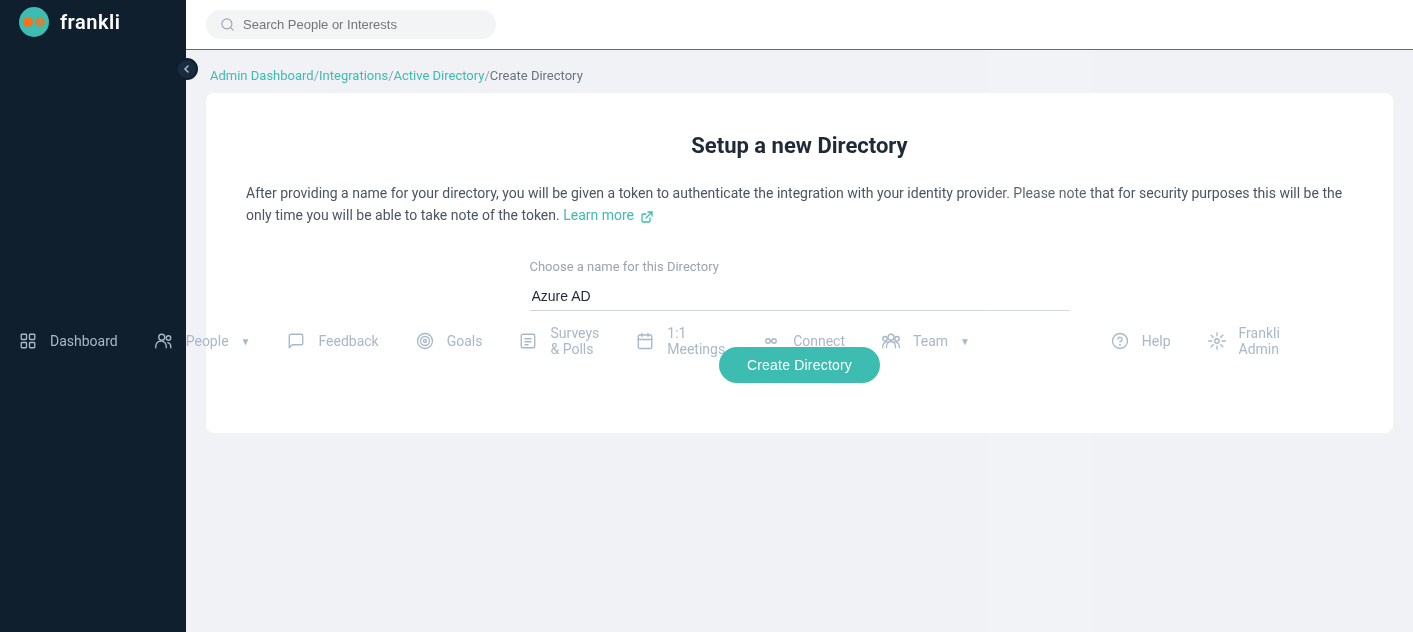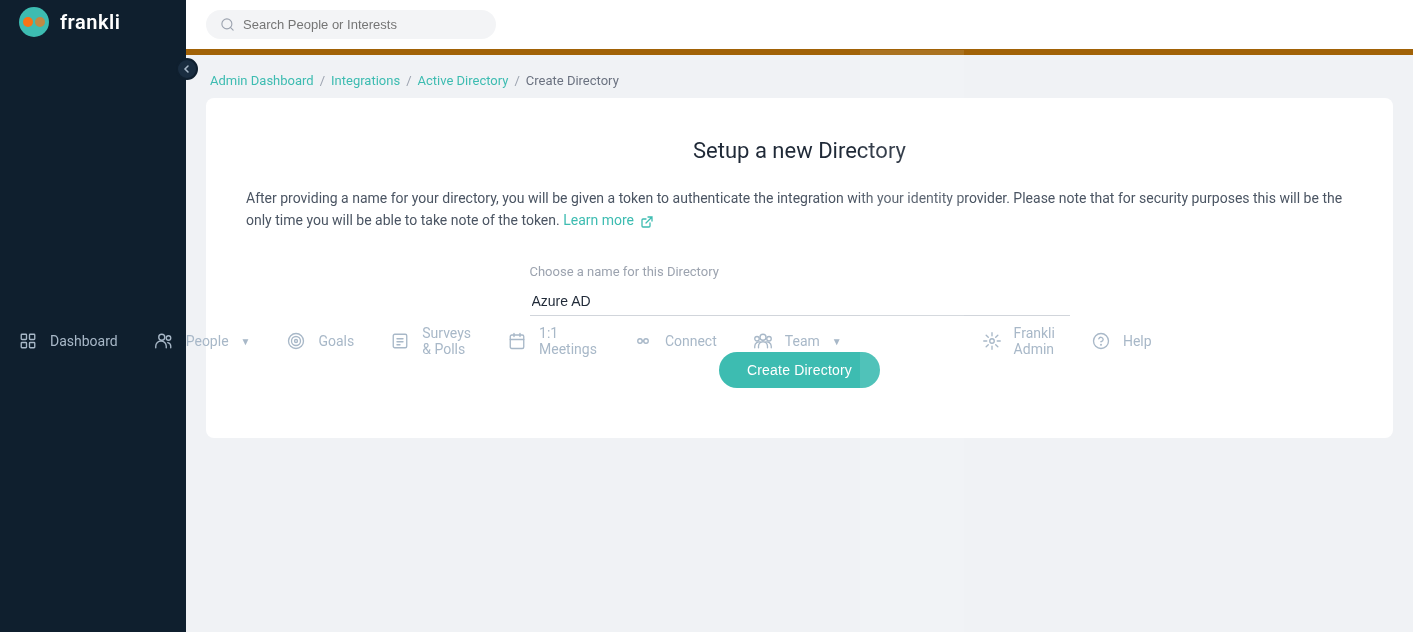--- a/index.html
+++ b/index.html
@@ -84,21 +84,21 @@
     .main {
       flex: 1;
       display: flex;
       flex-direction: column;
       height: 100%;
       overflow: hidden;
     }
     .top-bar {
       background: #fff;
       padding: 10px 20px;
-      border-bottom: 6px solid #a16207;
+      border-bottom: 1px solid #a16207;
       display: flex;
       align-items: center;
     }
     .search-box {
       display: flex;
       align-items: center;
       background: #f3f4f6;
       border-radius: 20px;
       padding: 7px 14px;
       gap: 8px;
@@ -118,42 +118,41 @@
       flex: 1;
       overflow-y: auto;
       padding: 0;
       background: #f0f2f5;
     }
     .breadcrumb-bar {
       background: #f0f2f5;
       padding: 18px 24px 10px 24px;
       display: flex;
       align-items: center;
-      gap: 6px;
       font-size: 13px;
     }
     .breadcrumb-link {
       color: #3dbcb1;
       cursor: pointer;
       text-decoration: none;
     }
     .breadcrumb-sep { color: #9ca3af; }
     .breadcrumb-current { color: #6b7280; }
 
     .form-card {
       background: #fff;
       border-radius: 8px;
       margin: 0 20px 20px 20px;
       padding: 40px 40px 50px 40px;
       min-height: 320px;
     }
     .form-title {
       text-align: center;
       font-size: 22px;
-      font-weight: 400;
+      font-weight: 700;
       color: #1f2937;
       margin-bottom: 24px;
     }
     .form-description {
       font-size: 14px;
       color: #4b5563;
       line-height: 1.6;
       margin-bottom: 32px;
       max-width: 1100px;
     }
@@ -255,20 +254,28 @@
             <circle cx="9" cy="7" r="4"></circle>
             <path d="M1 21v-2a7 7 0 0 1 14 0v2"></path>
             <circle cx="18" cy="8" r="3"></circle>
             <path d="M21 21v-2a5 5 0 0 0-4-4.9"></path>
           </svg>
       </span>
       <span class="nav-label">People</span>
       <span class="nav-arrow">▼</span>
     </div>
 
+    <div class="nav-item">
+      <span class="nav-icon">
+        <svg width="18" height="18" viewBox="0 0 24 24" class="icon-svg" stroke="#a8b8c8">
+            <path d="M21 15a2 2 0 0 1-2 2H7l-4 4V5a2 2 0 0 1 2-2h14a2 2 0 0 1 2 2z"></path>
+          </svg>
+      </span>
+      <span class="nav-label">Feedback</span>
+    </div>
 
     <div class="nav-item">
       <span class="nav-icon">
         <svg width="18" height="18" viewBox="0 0 24 24" class="icon-svg" stroke="#a8b8c8">
             <circle cx="12" cy="12" r="10"></circle>
             <circle cx="12" cy="12" r="6"></circle>
             <circle cx="12" cy="12" r="2"></circle>
           </svg>
       </span>
       <span class="nav-label">Goals</span>
@@ -332,36 +339,36 @@
             <line x1="4" y1="18" x2="14" y2="18"></line>
             <rect x="16" y="15" width="5" height="5" rx="1"></rect>
           </svg>
       </span>
       <span class="nav-label" style="color:#fff;">Setup</span>
     </div>
 
     <div class="nav-item">
       <span class="nav-icon">
         <svg width="18" height="18" viewBox="0 0 24 24" class="icon-svg" stroke="#a8b8c8">
-            <circle cx="12" cy="12" r="3"></circle>
-            <path d="M12 1v4M12 19v4M4.22 4.22l2.83 2.83M16.95 16.95l2.83 2.83M1 12h4M19 12h4M4.22 19.78l2.83-2.83M16.95 7.05l2.83-2.83"></path>
-          </svg>
-      </span>
-      <span class="nav-label">Frankli Admin</span>
-    </div>
-
-    <div class="nav-item">
-      <span class="nav-icon">
-        <svg width="18" height="18" viewBox="0 0 24 24" class="icon-svg" stroke="#a8b8c8">
             <circle cx="12" cy="12" r="10"></circle>
             <path d="M9.1 9a3 3 0 0 1 5.8 1c0 2-3 3-3 3"></path>
             <circle cx="12" cy="17" r="0.5" fill="#a8b8c8"></circle>
           </svg>
       </span>
       <span class="nav-label">Help</span>
+    </div>
+
+    <div class="nav-item">
+      <span class="nav-icon">
+        <svg width="18" height="18" viewBox="0 0 24 24" class="icon-svg" stroke="#a8b8c8">
+            <circle cx="12" cy="12" r="3"></circle>
+            <path d="M12 1v4M12 19v4M4.22 4.22l2.83 2.83M16.95 16.95l2.83 2.83M1 12h4M19 12h4M4.22 19.78l2.83-2.83M16.95 7.05l2.83-2.83"></path>
+          </svg>
+      </span>
+      <span class="nav-label">Frankli Admin</span>
     </div>
 
   </div>
 </nav>
 
 <div class="main">
 
   <div class="top-bar">
     <div class="search-box">
       <svg width="15" height="15" viewBox="0 0 24 24" class="icon-svg search-icon-svg" stroke="#9ca3af">

